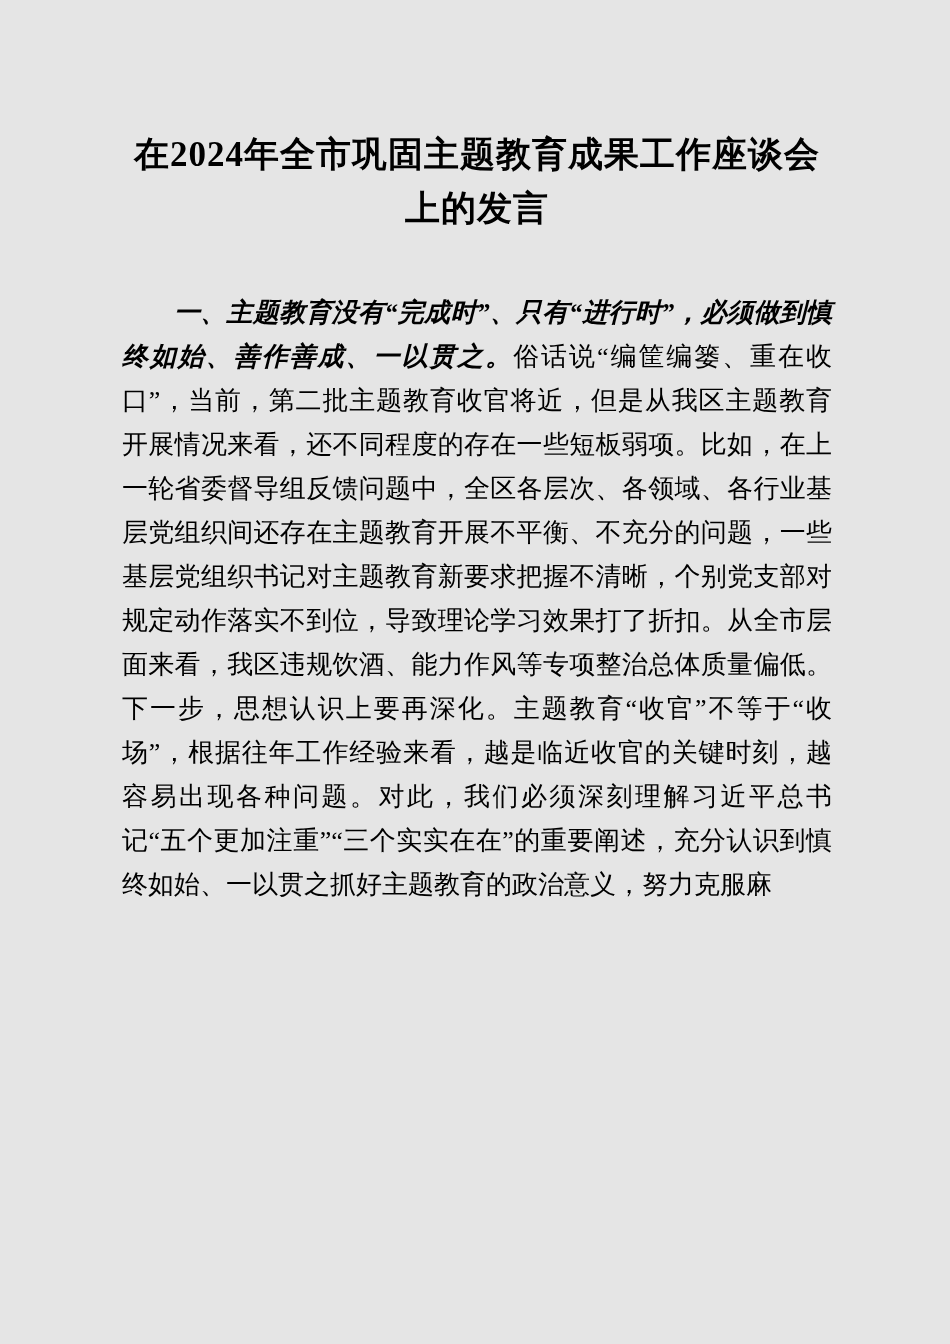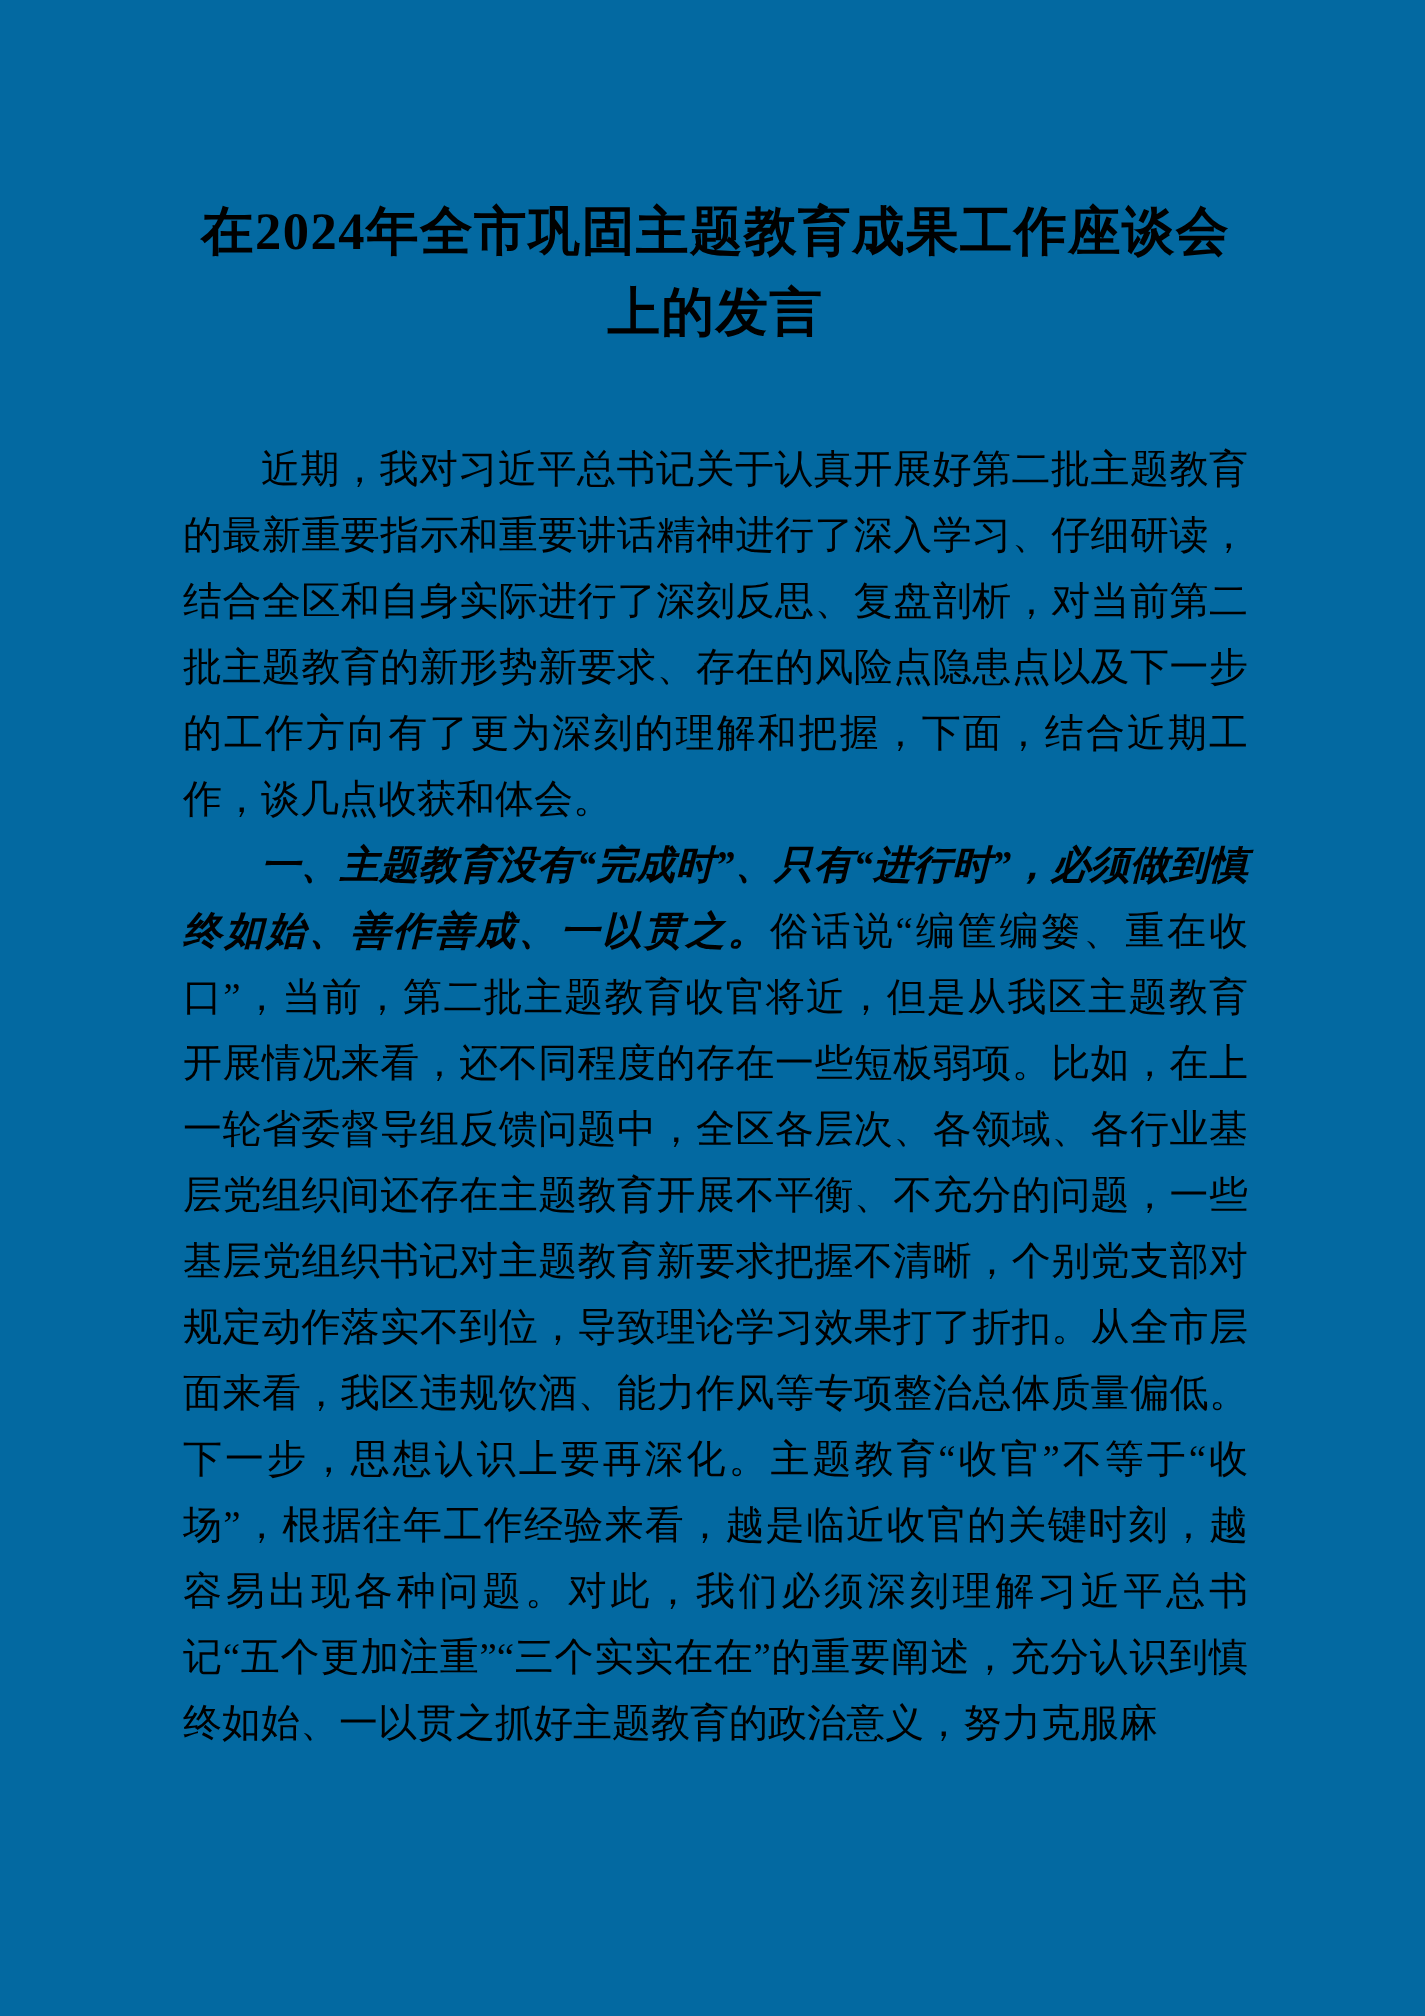--- a/index.html
+++ b/index.html
@@ -5,21 +5,21 @@
   html, body {
     margin: 0;
     padding: 0;
     background: #ffffff;
   }
   .page {
     position: relative;
     width: 950px;
     height: 1344px;
     margin: 0 auto;
-    background: #0369a1;
+    background: #e5e5e5;
     box-sizing: border-box;
     padding: 128px 118px 0 122px;
     overflow: hidden;
     color: #000000;
     font-family: "Liberation Serif", "DejaVu Serif", serif;
   }
   .doc-title {
     margin: 0 0 54px 0;
     font-size: 35px;
     font-weight: bold;
@@ -44,16 +44,15 @@
   .para .body-text {
     font-weight: normal;
   }
 </style>
 </head>
 <body>
 
 <div class="page">
   <h1 class="doc-title">在2024年全市巩固主题教育成果工作座谈会上的发言</h1>
 
-  <p class="para"><span class="body-text">近期，我对习近平总书记关于认真开展好第二批主题教育的最新重要指示和重要讲话精神进行了深入学习、仔细研读，结合全区和自身实际进行了深刻反思、复盘剖析，对当前第二批主题教育的新形势新要求、存在的风险点隐患点以及下一步的工作方向有了更为深刻的理解和把握，下面，结合近期工作，谈几点收获和体会。</span></p>
 
   <p class="para"><span class="lead">一、主题教育没有“完成时”、只有“进行时”，必须做到慎终如始、善作善成、一以贯之。</span><span class="body-text">俗话说“编筐编篓、重在收口”，当前，第二批主题教育收官将近，但是从我区主题教育开展情况来看，还不同程度的存在一些短板弱项。比如，在上一轮省委督导组反馈问题中，全区各层次、各领域、各行业基层党组织间还存在主题教育开展不平衡、不充分的问题，一些基层党组织书记对主题教育新要求把握不清晰，个别党支部对规定动作落实不到位，导致理论学习效果打了折扣。从全市层面来看，我区违规饮酒、能力作风等专项整治总体质量偏低。下一步，思想认识上要再深化。主题教育“收官”不等于“收场”，根据往年工作经验来看，越是临近收官的关键时刻，越容易出现各种问题。对此，我们必须深刻理解习近平总书记“五个更加注重”“三个实实在在”的重要阐述，充分认识到慎终如始、一以贯之抓好主题教育的政治意义，努力克服麻</span></p>
 </div>
 
 </body></html>

